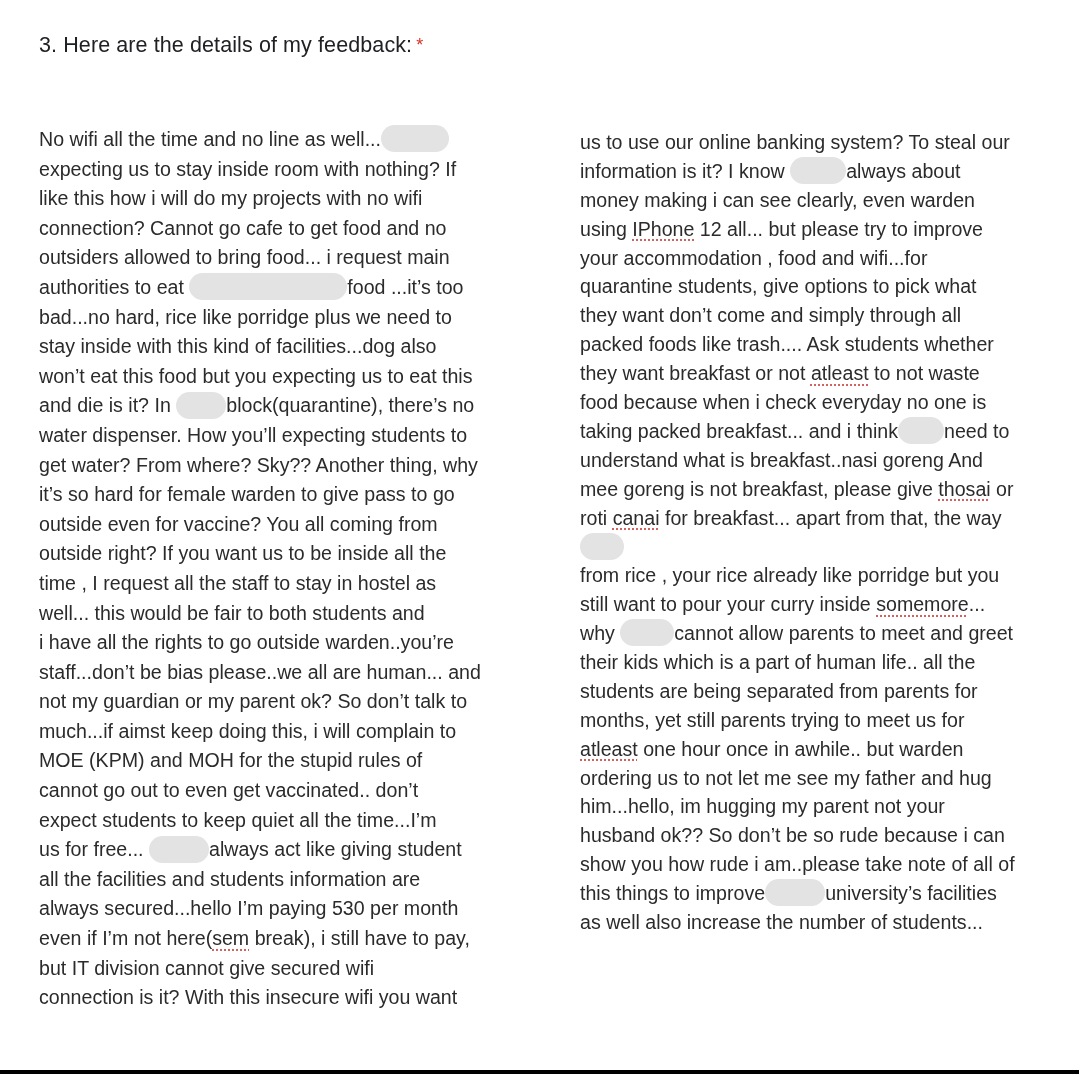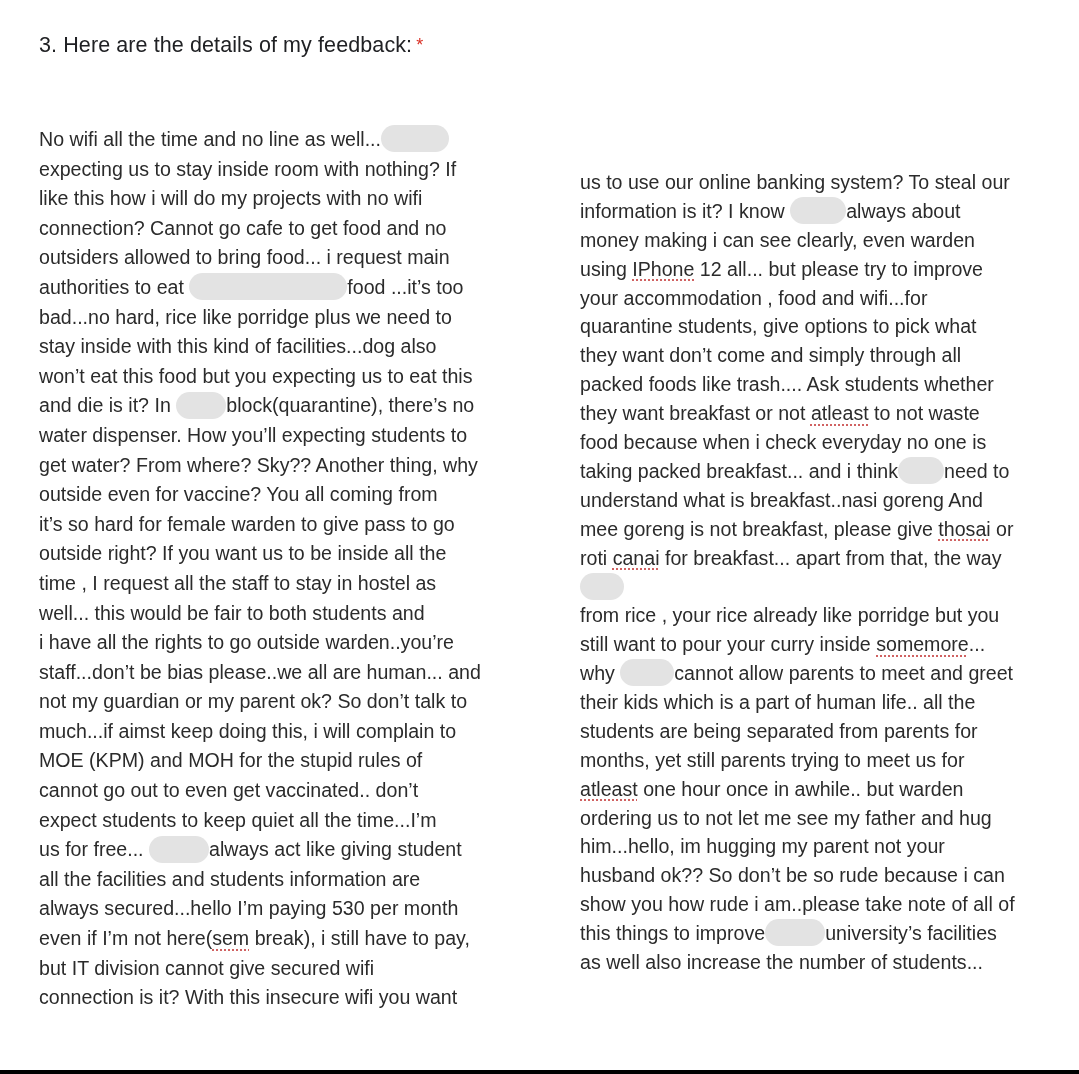--- a/index.html
+++ b/index.html
@@ -40,21 +40,20 @@
     }
     .col.left {
       left: 39px;
       top: 93px;
       margin-top: 32px;
     }
     .col.right {
       left: 580px;
       top: 128px;
       line-height: 28.9px;
-      margin-top: 40px;
     }
     .line {
       display: block;
       height: 29.6px;
     }
     .col.right .line { height: 28.9px; }
     .redact {
       display: inline-block;
       background: #e3e3e3;
       border-radius: 14px;
@@ -89,22 +88,22 @@
     <span class="line"><span>like this how i will do my projects with no wifi</span></span>
     <span class="line"><span>connection? Cannot go cafe to get food and no</span></span>
     <span class="line"><span>outsiders allowed to bring food... i request main</span></span>
     <span class="line"><span>authorities to eat </span><span class="redact" style="width: 158px;"></span><span>food ...it’s too</span></span>
     <span class="line"><span>bad...no hard, rice like porridge plus we need to</span></span>
     <span class="line"><span>stay inside with this kind of facilities...dog also</span></span>
     <span class="line"><span>won’t eat this food but you expecting us to eat this</span></span>
     <span class="line"><span>and die is it? In </span><span class="redact" style="width: 50px;"></span><span>block(quarantine), there’s no</span></span>
     <span class="line"><span>water dispenser. How you’ll expecting students to</span></span>
     <span class="line"><span>get water? From where? Sky?? Another thing, why</span></span>
+    <span class="line"><span>it’s so hard for female warden to give pass to go</span></span>
     <span class="line"><span>outside even for vaccine? You all coming from</span></span>
-    <span class="line"><span>it’s so hard for female warden to give pass to go</span></span>
     <span class="line"><span>outside right? If you want us to be inside all the</span></span>
     <span class="line"><span>time , I request all the staff to stay in hostel as</span></span>
     <span class="line"><span>well... this would be fair to both students and</span></span>
     <span class="line"><span>i have all the rights to go outside warden..you’re</span></span>
     <span class="line"><span>staff...don’t be bias please..we all are human... and</span></span>
     <span class="line"><span>not my guardian or my parent ok? So don’t talk to</span></span>
     <span class="line"><span>much...if aimst keep doing this, i will complain to</span></span>
     <span class="line"><span>MOE (KPM) and MOH for the stupid rules of</span></span>
     <span class="line"><span>cannot go out to even get vaccinated.. don’t</span></span>
     <span class="line"><span>expect students to keep quiet all the time...I’m</span></span>

